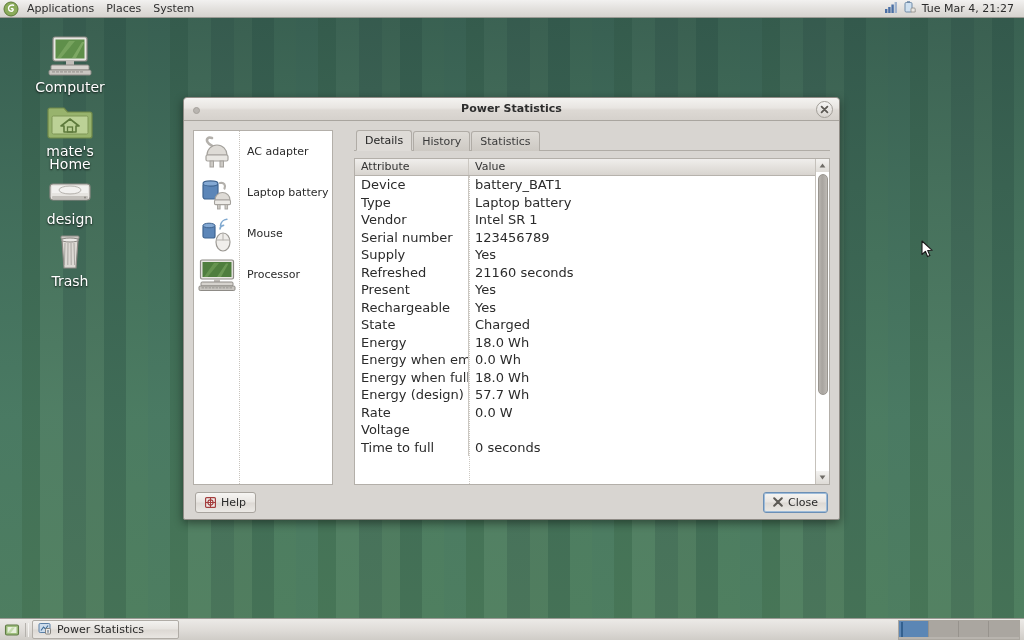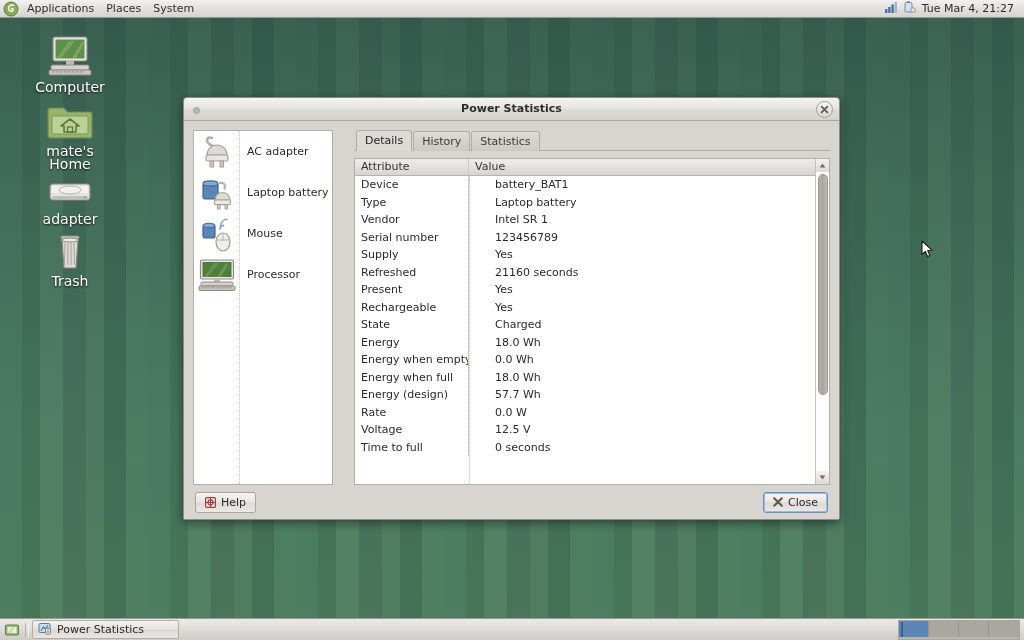--- a/index.html
+++ b/index.html
@@ -345,23 +345,22 @@
   }
   #tbody::after {
     content: "";
     position: absolute;
     left: 114px; top: 0; bottom: 0;
     border-left: 1px dotted #cdc9c3;
   }
   .trow {
     display: flex;
     height: 17.5px;
-    font-size: 11px;
+    font-size: 13px;
     color: #2b2b2b;
-    gap: 20px;
   }
   .trow .td {
     line-height: 17.5px;
     padding-left: 6px;
     box-sizing: border-box;
     white-space: nowrap;
     overflow: hidden;
   }
   
   #vscroll {
@@ -515,21 +514,21 @@
 <div class="desk-icon" style="left:32px; top:162px;">
   <span class="glyph">
     <svg width="48" height="38" viewBox="0 0 48 38">
       <path d="M7 12 h34 a3 3 0 0 1 3 3 v10 a3 3 0 0 1 -3 3 H7 a3 3 0 0 1 -3 -3 V15 a3 3 0 0 1 3 -3 z" fill="#e6e4e0" stroke="#8d8a85" stroke-width="1.2"></path>
       <path d="M6 14 h36 v7 h-36 z" fill="#f2f1ef"></path>
       <ellipse cx="24" cy="18" rx="11" ry="4" fill="none" stroke="#b6b3ae" stroke-width="1"></ellipse>
       <rect x="6" y="24" width="36" height="3" rx="1" fill="#c3c0bb"></rect>
       <circle cx="39" cy="25.5" r="1" fill="#8d8a85"></circle>
     </svg>
   </span>
-  <span class="lbl">adapter</span>
+  <span class="lbl">design</span>
 </div>
 
 <div class="desk-icon" style="left:32px; top:224px;">
   <span class="glyph">
     <svg width="48" height="42" viewBox="0 0 48 42">
       <rect x="15" y="6" width="18" height="3" rx="1" fill="#cbc8c3" stroke="#8d8a85" stroke-width="1"></rect>
       <path d="M16 10 h16 l-2 28 h-12 z" fill="#ddd9d4" stroke="#8b8883" stroke-width="1.2"></path>
       <g stroke="#a9a6a1" stroke-width="1">
         <line x1="19" y1="13" x2="18.4" y2="35"></line>
         <line x1="22" y1="13" x2="21.8" y2="35"></line>
@@ -697,21 +696,20 @@
               <div class="trow">
                 <span class="td col-attr">Energy (design)</span>
                 <span class="td col-val">57.7 Wh</span>
               </div>
               <div class="trow">
                 <span class="td col-attr">Rate</span>
                 <span class="td col-val">0.0 W</span>
               </div>
               <div class="trow">
                 <span class="td col-attr">Voltage</span>
-                <span class="td col-val">12.5 V</span>
               </div>
               <div class="trow">
                 <span class="td col-attr">Time to full</span>
                 <span class="td col-val">0 seconds</span>
               </div>
             </div>
         </div>
         <div id="vscroll">
           <span class="sb-btn">
             <svg width="7" height="5" viewBox="0 0 7 5">

